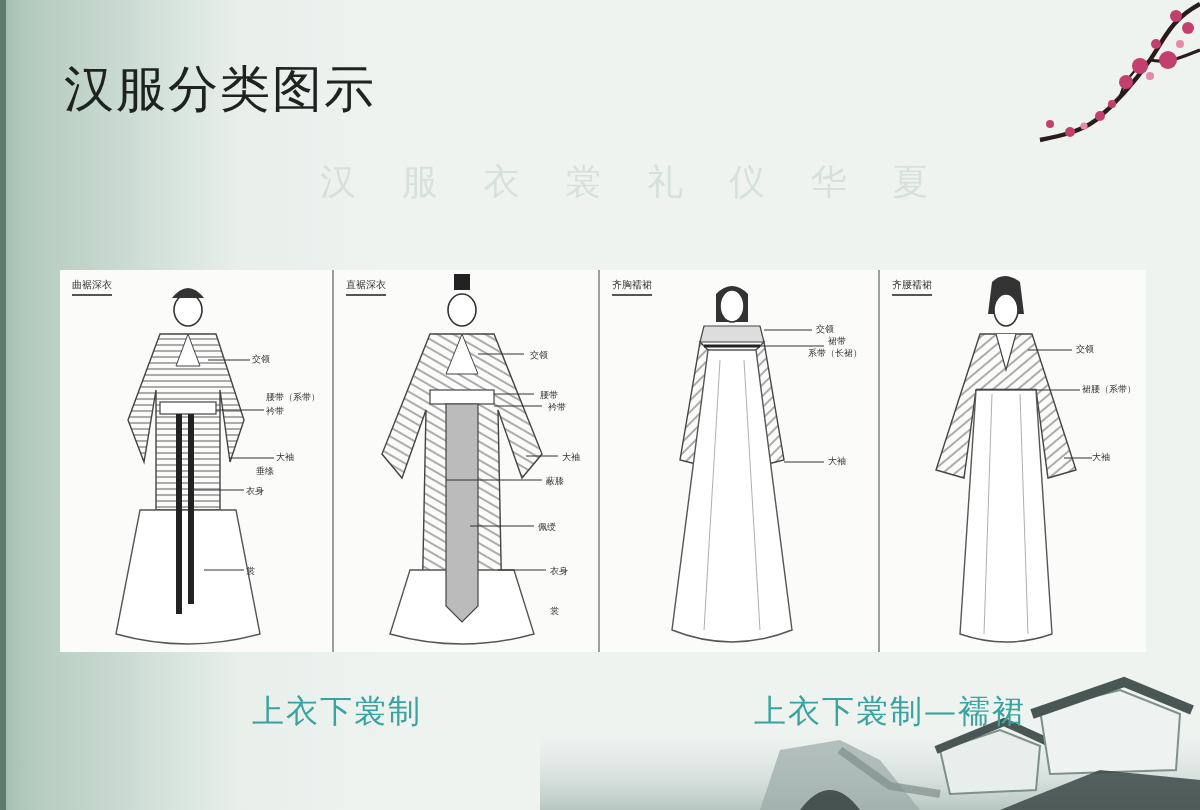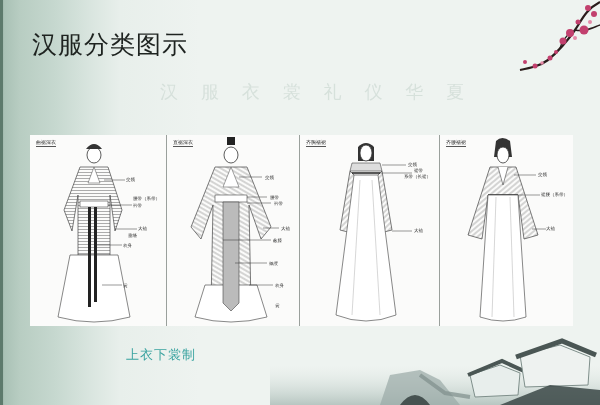--- a/index.html
+++ b/index.html
@@ -10,21 +10,21 @@
     background:linear-gradient(90deg,#7f9a8e 0px,#a9c1b5 4px,#b8cdc2 20px,#c6d8cf 55px,#d9e5df 90px,#e8efeb 120px,#eef3f0 200px,#eef3f0 600px);}
   .edge{position:absolute;left:0;top:0;bottom:0;width:3px;background:#5d7a6c;}
   .title{position:absolute;left:32px;top:28px;font-size:25px;color:#1e2320;
     font-family:Liberation Mono, monospace;letter-spacing:1px;}
   .calli{position:absolute;color:#cfdbd5;font-family:"DejaVu Serif",serif;opacity:.75;}
   .panel-wrap{position:absolute;left:30px;top:135px;width:543px;height:191px;background:#f4f5f3;}
   .panel{position:absolute;top:0;height:191px;background:#fbfbfa;border-right:1px solid #9aa09c;box-sizing:border-box;}
   .panel-label{position:absolute;left:6px;top:4px;font-size:5px;color:#333;
     border-bottom:1px solid #555;padding-bottom:1px;white-space:nowrap;}
   .note{position:absolute;font-size:4.5px;color:#333;white-space:nowrap;}
-  .caption{position:absolute;font-size:13px;color:#3aa3a0;font-family:"DejaVu Serif",serif;letter-spacing:1px;}
+  .caption{position:absolute;font-size:16px;color:#3aa3a0;font-family:"DejaVu Serif",serif;letter-spacing:1px;}
   .blossom{position:absolute;right:0;top:0;width:110px;height:80px;}
   .village{position:absolute;right:0;bottom:0;width:330px;height:70px;}
 </style>
 </head>
 <body>
 
 <div class="slide">
   <div class="edge"></div>
 
   <div class="calli" style="left:160px;top:80px;font-size:18px;line-height:24px;width:330px;">
@@ -194,13 +194,14 @@
     <path d="M130 70 Q145 50 160 70 Z" fill="#2e3a38" opacity=".8"></path>
     <path d="M150 40 L175 58 L200 62" stroke="#7f8f8b" stroke-width="4" fill="none" opacity=".7"></path>
     <path d="M200 40 L230 30 L250 38 L248 60 L205 62 Z" fill="#e8eeec" stroke="#7f8f8b" stroke-width="1"></path>
     <path d="M198 40 L232 26 L254 36" stroke="#4a5654" stroke-width="4" fill="none"></path>
     <path d="M250 20 L290 10 L320 22 L318 50 L255 52 Z" fill="#eef2f0" stroke="#7f8f8b" stroke-width="1"></path>
     <path d="M246 22 L292 6 L326 20" stroke="#4a5654" stroke-width="5" fill="none"></path>
     <path d="M230 70 L280 50 L330 55 L330 70 Z" fill="#3b4846" opacity=".85"></path>
   </svg>
 
   <div class="caption" style="left:126px;top:346px;">上衣下裳制</div>
+  <div class="caption" style="left:377px;top:346px;">上衣下裳制—襦裙</div>
 </div>
 
 </body></html>

